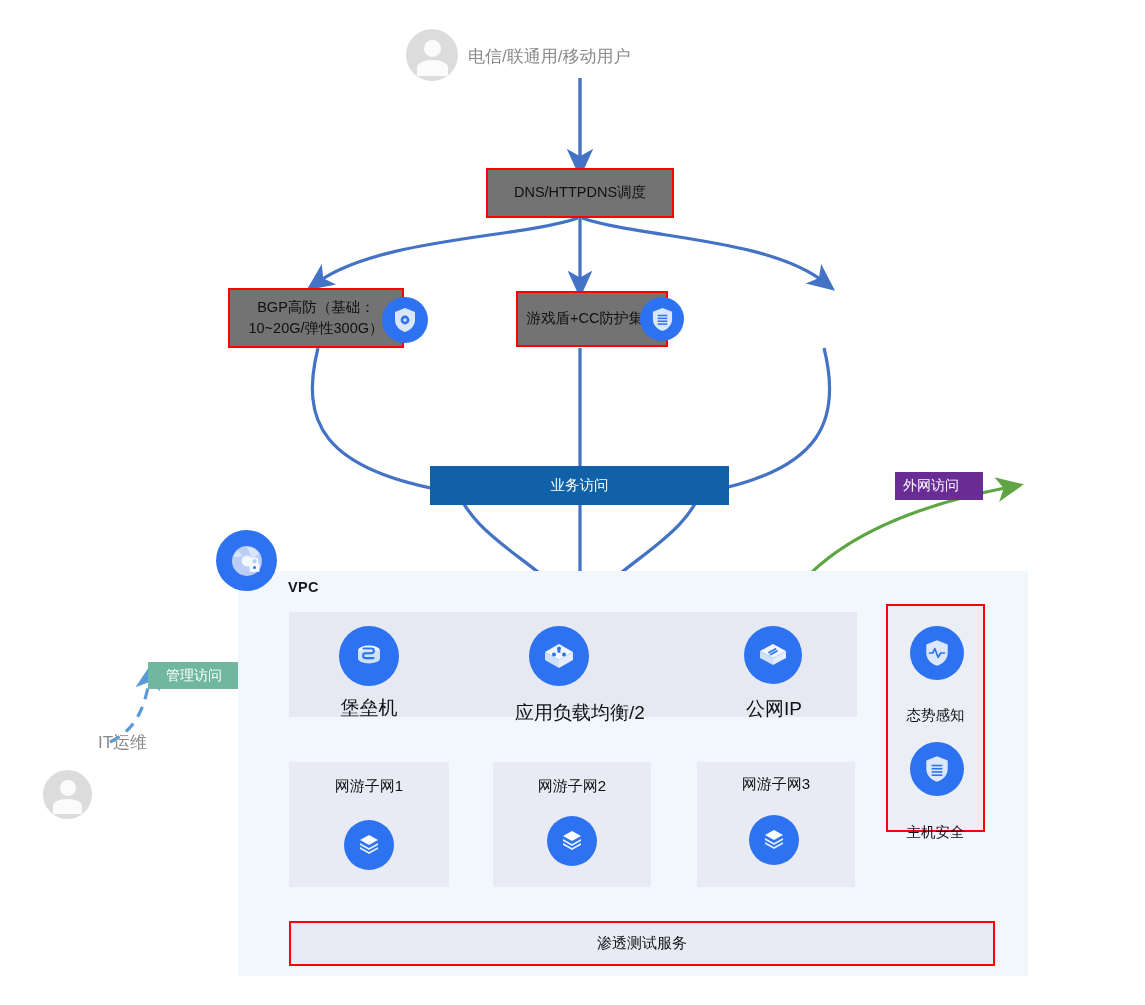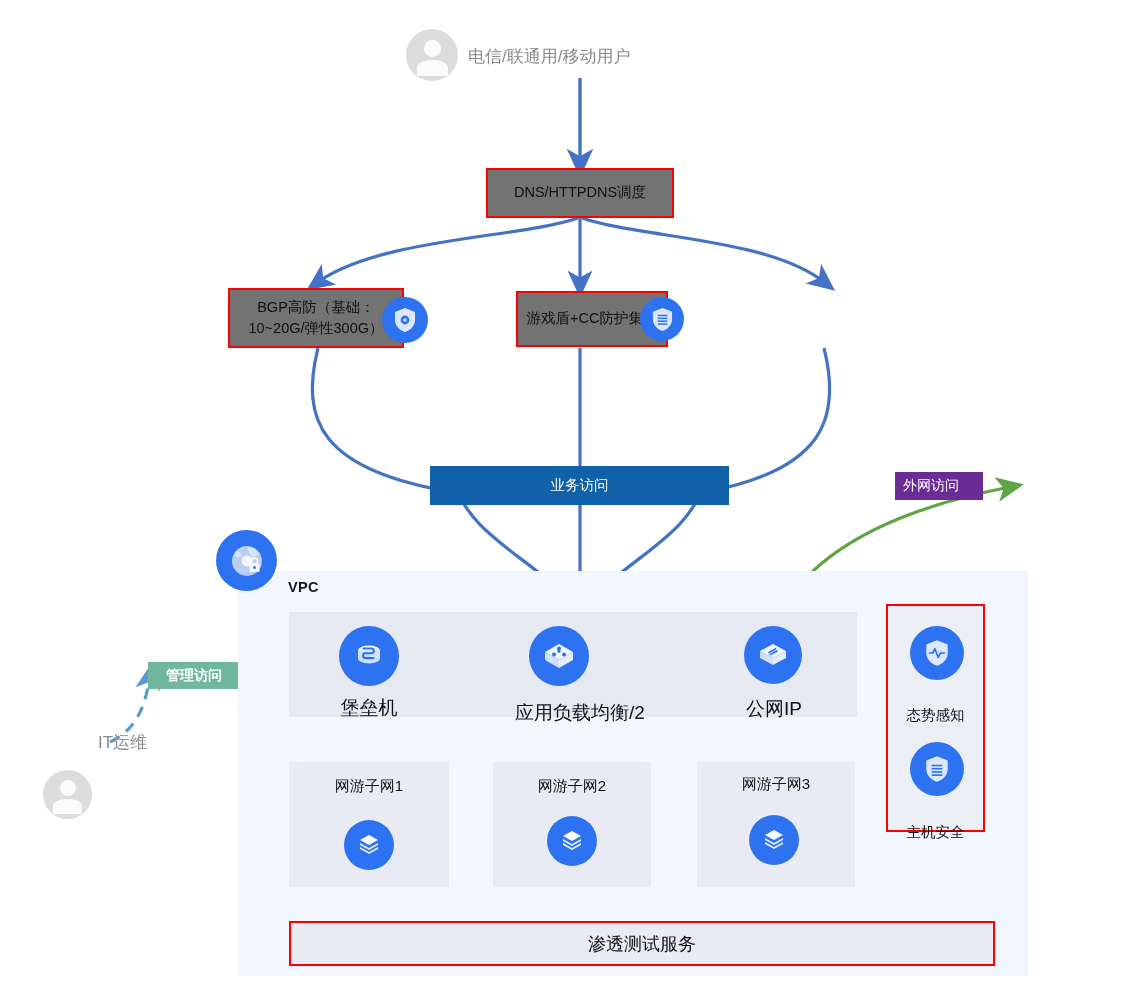--- a/index.html
+++ b/index.html
@@ -32,21 +32,21 @@
   .banner-green{background:#6fb79f;font-size:14px;}
 
   
   .vpc-panel{background:#f2f6fd;}
   .vpc-label{position:absolute;font-weight:bold;font-size:14.5px;color:#17181a;letter-spacing:.3px;}
   .zone{background:#e6e8f2;}
   .subnet{background:#e9ebf4;}
   .subnet-title{position:absolute;width:100%;text-align:center;font-size:15px;color:#111;}
   .redpanel{background:#eceef6;border:2px solid #ff0000;}
   .sec-label{position:absolute;width:100%;text-align:center;font-size:14.5px;color:#111;}
-  .bottombar{background:#e8eaf4;border:2px solid #ff0000;display:flex;align-items:center;justify-content:center;font-size:18px;color:#111;}
+  .bottombar{background:#e8eaf4;border:2px solid #ff0000;display:flex;align-items:center;justify-content:center;font-size:15px;color:#111;}
 
   
   .circ{border-radius:50%;background:#2d72f0;display:flex;align-items:center;justify-content:center;}
   .circ svg{display:block;}
   .node-cap{position:absolute;text-align:center;font-size:19px;color:#111;white-space:nowrap;}
   .shield-badge{border-radius:50%;background:#2d72f0;display:flex;align-items:center;justify-content:center;}
 </style>
 </head>
 <body>
 
@@ -164,21 +164,21 @@
 
 
   <div class="node banner banner-blue" style="left:430px;top:466px;width:299px;height:39px;text-align:right;">
     <span>业务访问</span>
   </div>
 
   <div class="node banner banner-purple" style="left:895px;top:472px;width:88px;height:28px;justify-content:flex-start;padding-left:8px;">
     <span>外网访问</span>
   </div>
 
-  <div class="node banner banner-green" style="left:148px;top:662px;width:92px;height:27px;font-weight:bold;">
+  <div class="node banner banner-green" style="left:148px;top:662px;width:92px;height:27px;">
     <span>管理访问</span>
   </div>
 
   <div class="node avatar" style="left:43px;top:718px;width:49px;height:49px;">
     <div class="head" style="left:17px;top:10px;width:16px;height:16px;"></div>
     <div class="body" style="left:10px;top:29px;width:29px;height:15px;"></div>
   </div>
   <div class="userlabel" style="left:98px;top:731px;font-size:17px;">IT运维</div>
 
   <div class="node vpc-panel" style="left:238px;top:571px;width:790px;height:405px;"></div>

